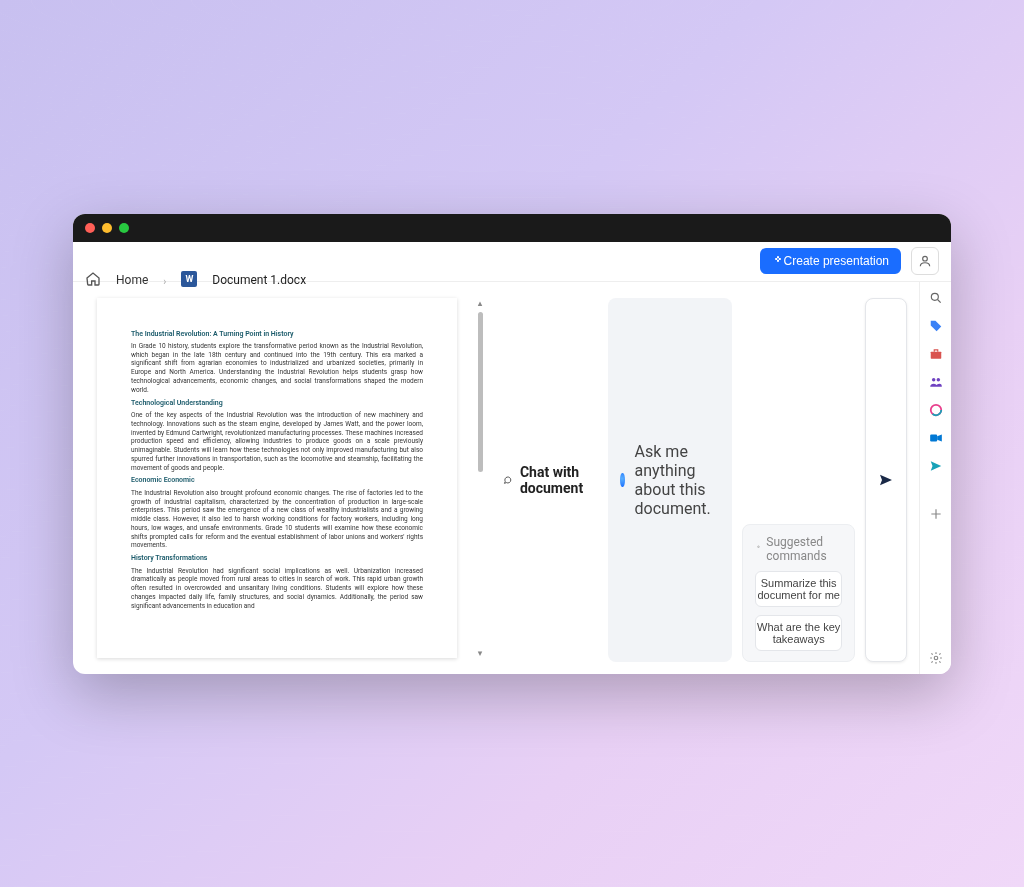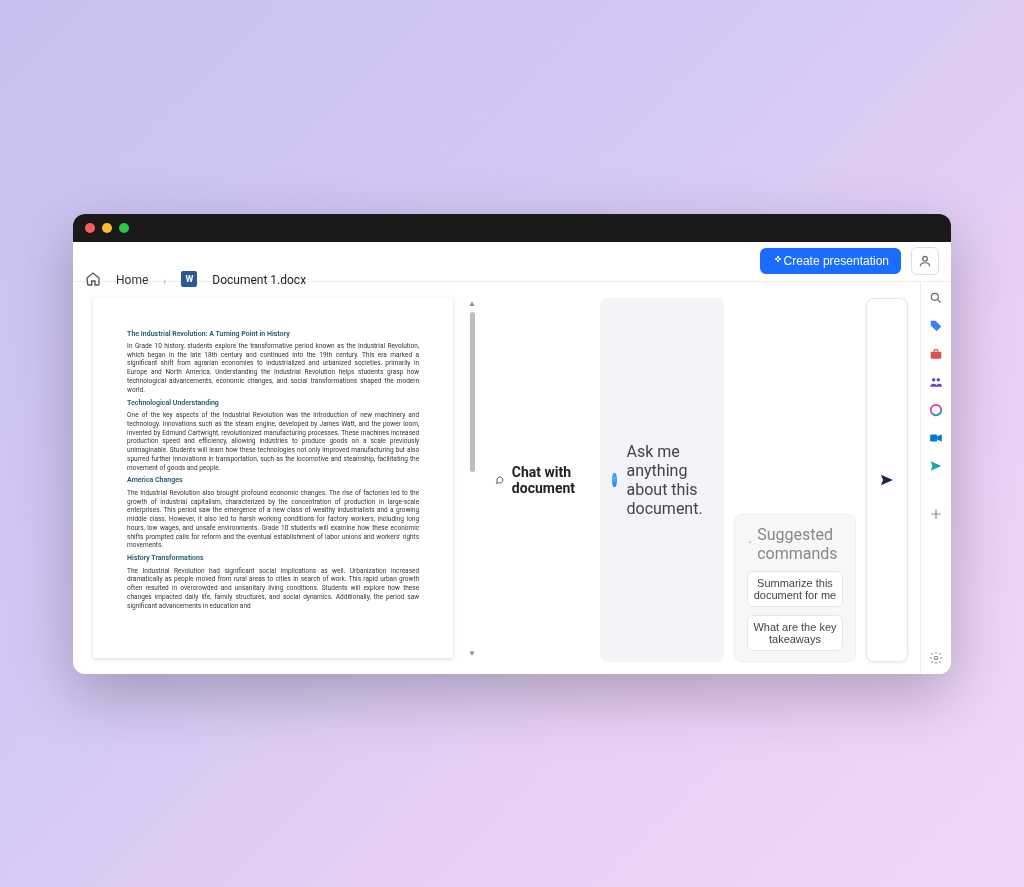--- a/index.html
+++ b/index.html
@@ -90,21 +90,21 @@
     background:#f2f4f7; border-radius:8px; padding:10px 12px;
     display:flex; align-items:center; gap:10px; font-size:16px; color:#444;
   }
   .orb { width:14px; height:14px; border-radius:50%; background: radial-gradient(circle at 40% 40%, #5ab0ff, #1a6dff); }
 
   .suggestions-card {
     background:#f6f7f9; border:1px solid #eceef1; border-radius:8px;
     padding:10px 12px; display:flex; flex-direction:column; gap:8px;
     margin-top:auto;
   }
-  .sugg-title { display:flex; align-items:center; gap:4px; font-size:16px; color:#888; }
+  .sugg-title { display:flex; align-items:center; gap:4px; font-size:12px; color:#888; }
   .sugg-pills { display:flex; flex-wrap:wrap; gap:8px; }
   .pill {
     background:#fff; border:1px solid #e4e6ea; border-radius:6px;
     padding:5px 0; font-size:11px; color:#444; cursor:pointer;
   }
 
   .composer {
     background:#fff; border:1px solid #e4e6ea; border-radius:8px;
     padding:8px 10px; display:flex; align-items:center; gap:8px;
     box-shadow: 0 1px 3px rgba(0,0,0,0.08);
@@ -158,21 +158,21 @@
   </div>
 
   <div class="body-area">
 
     <div class="doc-pane">
       <div class="doc-paper">
         <div class="dh">The Industrial Revolution: A Turning Point in History</div>
         <p>In Grade 10 history, students explore the transformative period known as the Industrial Revolution, which began in the late 18th century and continued into the 19th century. This era marked a significant shift from agrarian economies to industrialized and urbanized societies, primarily in Europe and North America. Understanding the Industrial Revolution helps students grasp how technological advancements, economic changes, and social transformations shaped the modern world.</p>
         <div class="dh">Technological Understanding</div>
         <p>One of the key aspects of the Industrial Revolution was the introduction of new machinery and technology. Innovations such as the steam engine, developed by James Watt, and the power loom, invented by Edmund Cartwright, revolutionized manufacturing processes. These machines increased production speed and efficiency, allowing industries to produce goods on a scale previously unimaginable. Students will learn how these technologies not only improved manufacturing but also spurred further innovations in transportation, such as the locomotive and steamship, facilitating the movement of goods and people.</p>
-        <div class="dh">America Changes</div>
+        <div class="dh">Economic Economic</div>
         <p>The Industrial Revolution also brought profound economic changes. The rise of factories led to the growth of industrial capitalism, characterized by the concentration of production in large-scale enterprises. This period saw the emergence of a new class of wealthy industrialists and a growing middle class. However, it also led to harsh working conditions for factory workers, including long hours, low wages, and unsafe environments. Grade 10 students will examine how these economic shifts prompted calls for reform and the eventual establishment of labor unions and workers' rights movements.</p>
         <div class="dh">History Transformations</div>
         <p>The Industrial Revolution had significant social implications as well. Urbanization increased dramatically as people moved from rural areas to cities in search of work. This rapid urban growth often resulted in overcrowded and unsanitary living conditions. Students will explore how these changes impacted daily life, family structures, and social dynamics. Additionally, the period saw significant advancements in education and</p>
       </div>
     </div>
 
     <div class="scroll-gutter">
       <div class="sg-arrow">▴</div>
       <div class="sg-track">
         <div class="sg-thumb"></div>

